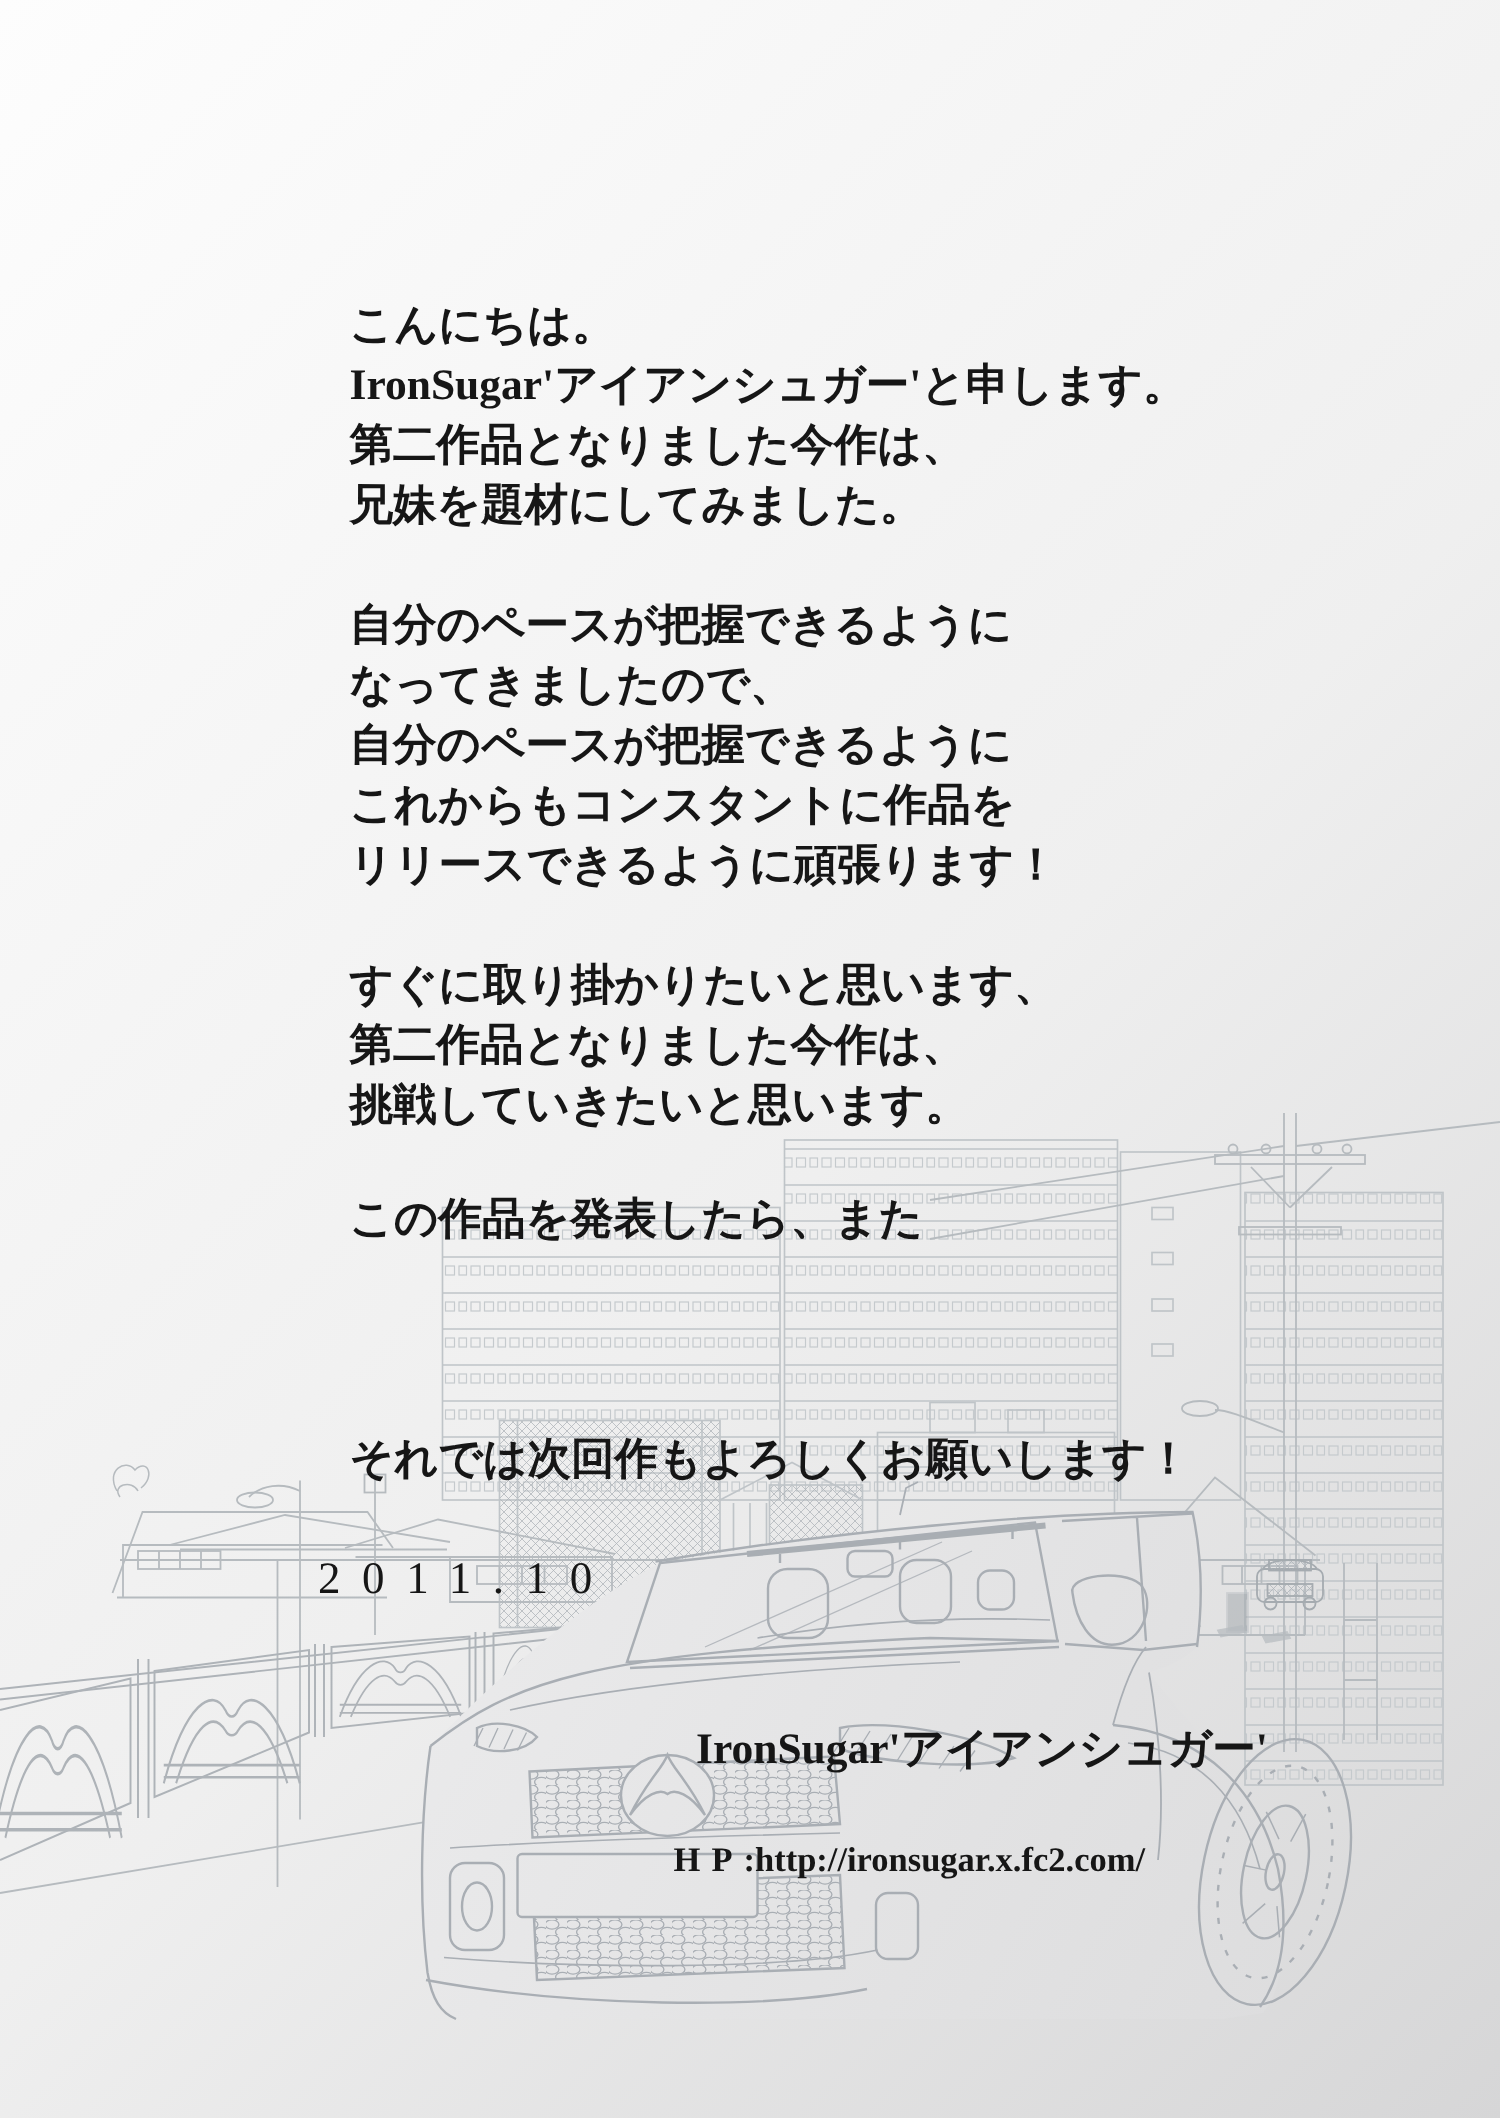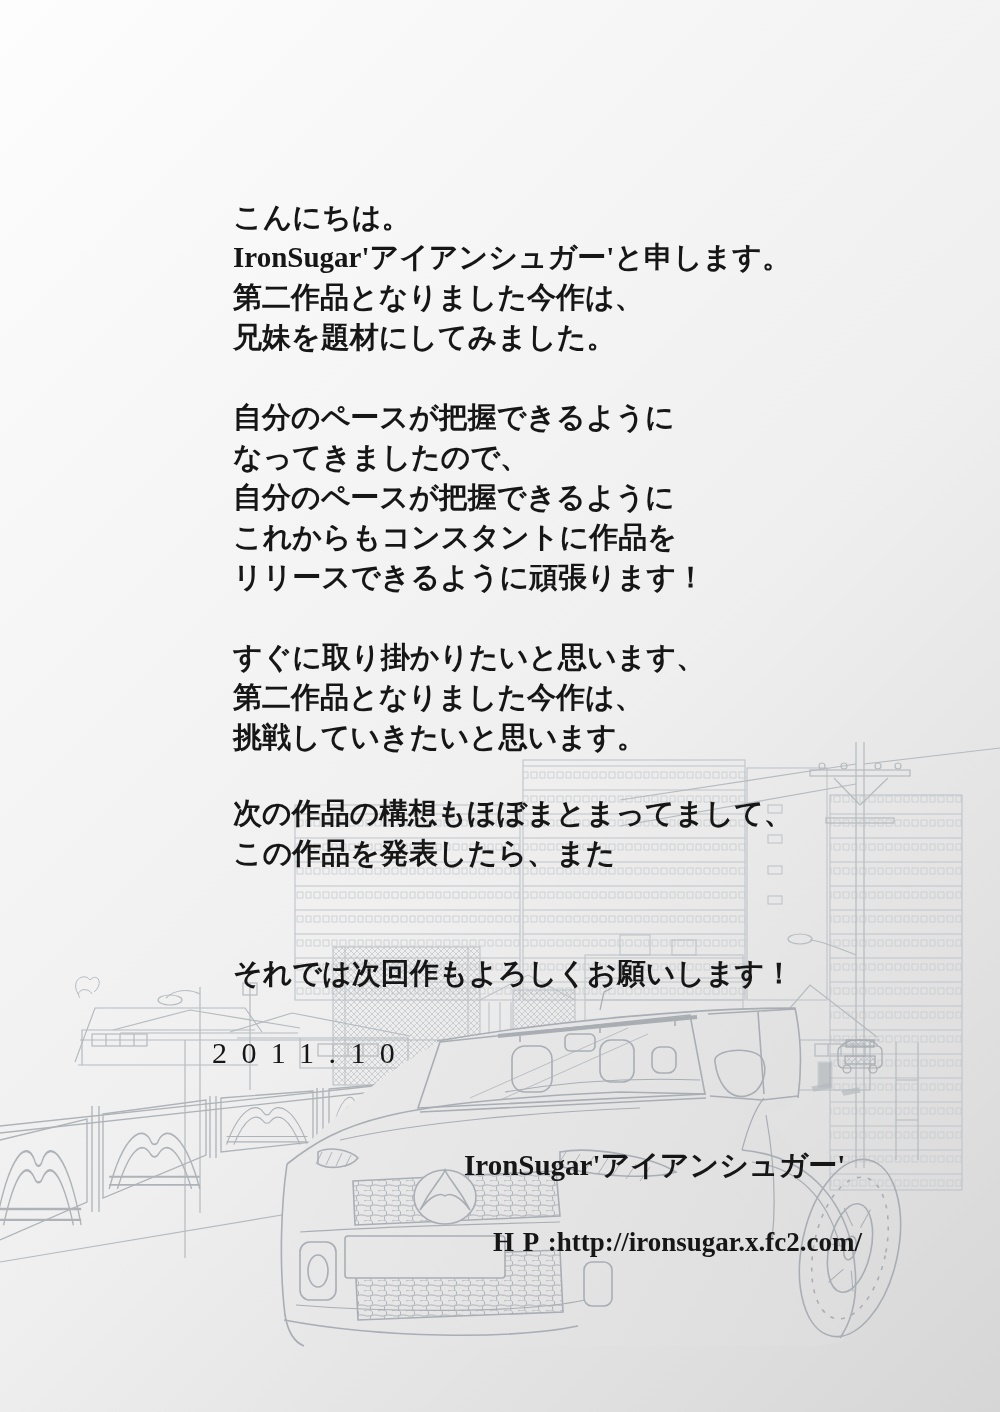--- a/index.html
+++ b/index.html
@@ -12,21 +12,21 @@
     background:linear-gradient(135deg,var(--bg1) 0%, #efefef 55%, var(--bg2) 100%);
     font-family:"Liberation Serif","DejaVu Serif",serif;
   }
   svg.illo{position:absolute;left:0;top:0;width:1000px;height:1412px;z-index:1;}
   .text-layer{position:absolute;inset:0;z-index:2;color:var(--ink);}
   .para{position:absolute;left:210px;}
   .line{height:40px;line-height:40px;font-size:29px;font-weight:bold;white-space:nowrap;margin-left:23px;}
   .date{position:absolute;left:212px;top:1036px;font-size:30px;font-weight:normal;
         letter-spacing:0.48em;white-space:nowrap;}
   .signature{position:absolute;left:464px;top:1146px;font-size:29px;font-weight:bold;white-space:nowrap;}
-  .homepage{position:absolute;left:449px;top:1227px;font-size:27px;font-weight:bold;white-space:nowrap;margin-left:44px;}
+  .homepage{position:absolute;left:449px;top:1227px;font-size:23px;font-weight:bold;white-space:nowrap;}
   .homepage .hp{letter-spacing:0.32em;}
 </style>
 </head>
 <body>
 
 <svg class="illo" viewBox="0 0 1000 1412">
   <defs>
     <pattern id="floors" width="26" height="24" patternUnits="userSpaceOnUse">
       <path d="M0,22 H26" stroke="#bfc4c8" stroke-width="1" fill="none"></path>
       <rect x="2" y="4" width="6" height="6" fill="none" stroke="#c5cacd" stroke-width="0.8"></rect>
@@ -205,21 +205,20 @@
     <div class="line">リリースできるように頑張ります！</div>
   </div>
 
   <div class="para" style="top:637px">
     <div class="line">すぐに取り掛かりたいと思います、</div>
     <div class="line">第二作品となりました今作は、</div>
     <div class="line">挑戦していきたいと思います。</div>
   </div>
 
   <div class="para" style="top:793px">
-    <div class="line">次の作品の構想もほぼまとまってまして、</div>
     <div class="line">この作品を発表したら、また</div>
   </div>
 
   <div class="para" style="top:953px">
     <div class="line">それでは次回作もよろしくお願いします！</div>
   </div>
 
   <div class="date">2011.10</div>
 
   <div class="signature">IronSugar'アイアンシュガー'</div>

